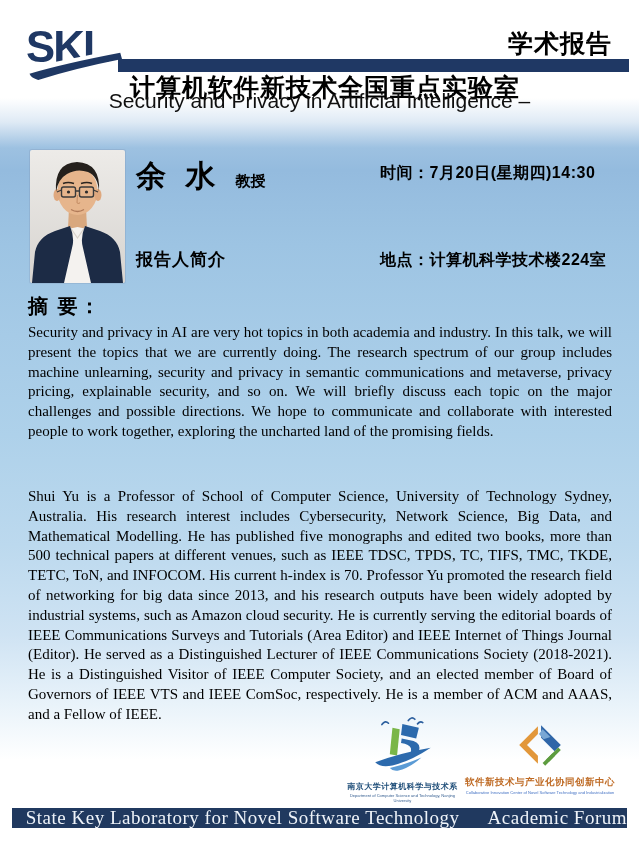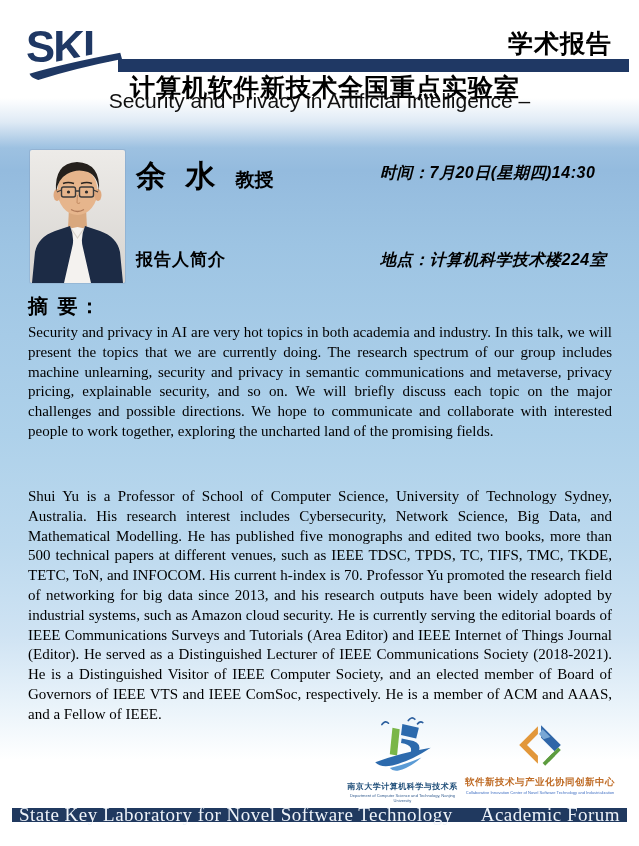--- a/index.html
+++ b/index.html
@@ -21,23 +21,23 @@
   .header-bar{position:absolute;left:118px;right:10px;top:59px;height:13px;background:var(--navy,#1f3864);}
 
   
   .title{position:absolute;left:0;right:0;top:86px;text-align:center;color:#0f0f0f;
          font-size:21px;line-height:30px;font-weight:400;}
 
   
   .photo{position:absolute;left:30px;top:150px;width:95px;height:133px;border-radius:2px;overflow:hidden;box-shadow:0 0 0 1px rgba(120,140,170,.25);}
   .speaker-name-row{position:absolute;left:136px;top:156px;white-space:nowrap;}
   .speaker-name{font-size:30px;color:#000;letter-spacing:6px;font-family:"Liberation Serif",serif;font-weight:600;}
-  .speaker-degree{font-size:19px;color:#000;margin-left:14px;font-weight:600;}
+  .speaker-degree{font-size:15px;color:#000;margin-left:14px;font-weight:600;}
   .speaker-affiliation{position:absolute;left:136px;top:248px;font-size:17px;color:#000;font-weight:600;letter-spacing:1px;}
-  .meta-line{position:absolute;left:380px;font-size:16px;font-weight:bold;color:#000;white-space:nowrap;letter-spacing:.5px;font-style:italic;}
+  .meta-line{position:absolute;left:380px;font-size:16px;font-weight:bold;color:#000;white-space:nowrap;letter-spacing:.5px;}
   .meta-time{top:163px;}
   .meta-location{top:250px;}
 
   
   .section-heading{position:absolute;left:28px;font-size:20px;font-weight:bold;color:#000;letter-spacing:2px;}
   .abstract-heading{top:293px;}
   .abstract-body{position:absolute;left:28px;top:323px;width:584px;
       font-family:"Liberation Serif",serif;font-size:15px;line-height:19.8px;
       color:#000;text-align:justify;}
   .bio-heading{top:455px;}
@@ -49,22 +49,22 @@
   .logo-group{position:absolute;text-align:center;}
   .njucs-group{left:340px;top:714px;width:125px;}
   .cicnst-group{left:452px;top:724px;width:176px;}
   .logo-caption{font-size:8px;font-weight:bold;letter-spacing:.5px;}
   .njucs-caption{color:#1f4e79;margin-top:1px;}
   .cicnst-caption{color:var(--caption-orange,#bf6b25);font-size:9.5px;margin-top:2px;}
   .logo-subcaption{font-size:4.5px;transform:scale(.9);color:#4472c4;margin-top:1px;}
   .njucs-subcaption{color:#365f91;}
 
   
-  .footer-bar{position:absolute;left:12px;right:12px;top:808px;height:14px;
-      background:var(--footer-navy,#20395f);display:flex;align-items:center;justify-content:center;
+  .footer-bar{position:absolute;left:12px;right:12px;top:808px;height:20px;
+      background:var(--footer-navy,#20395f);display:flex;align-items:center;justify-content:flex-end;
       font-family:"Liberation Serif",serif;color:#eef3f9;font-size:19px;letter-spacing:.5px;}
   .footer-forum{margin-left:28px;}
 </style>
 </head>
 <body>
 
 <div class="poster">
 
   <svg class="skl-logo" viewBox="0 0 110 64" aria-hidden="true">
     <text x="0" y="44" font-family="Liberation Sans, sans-serif" font-size="50" font-weight="bold" fill="#1f3864" letter-spacing="-2">SKL</text>

